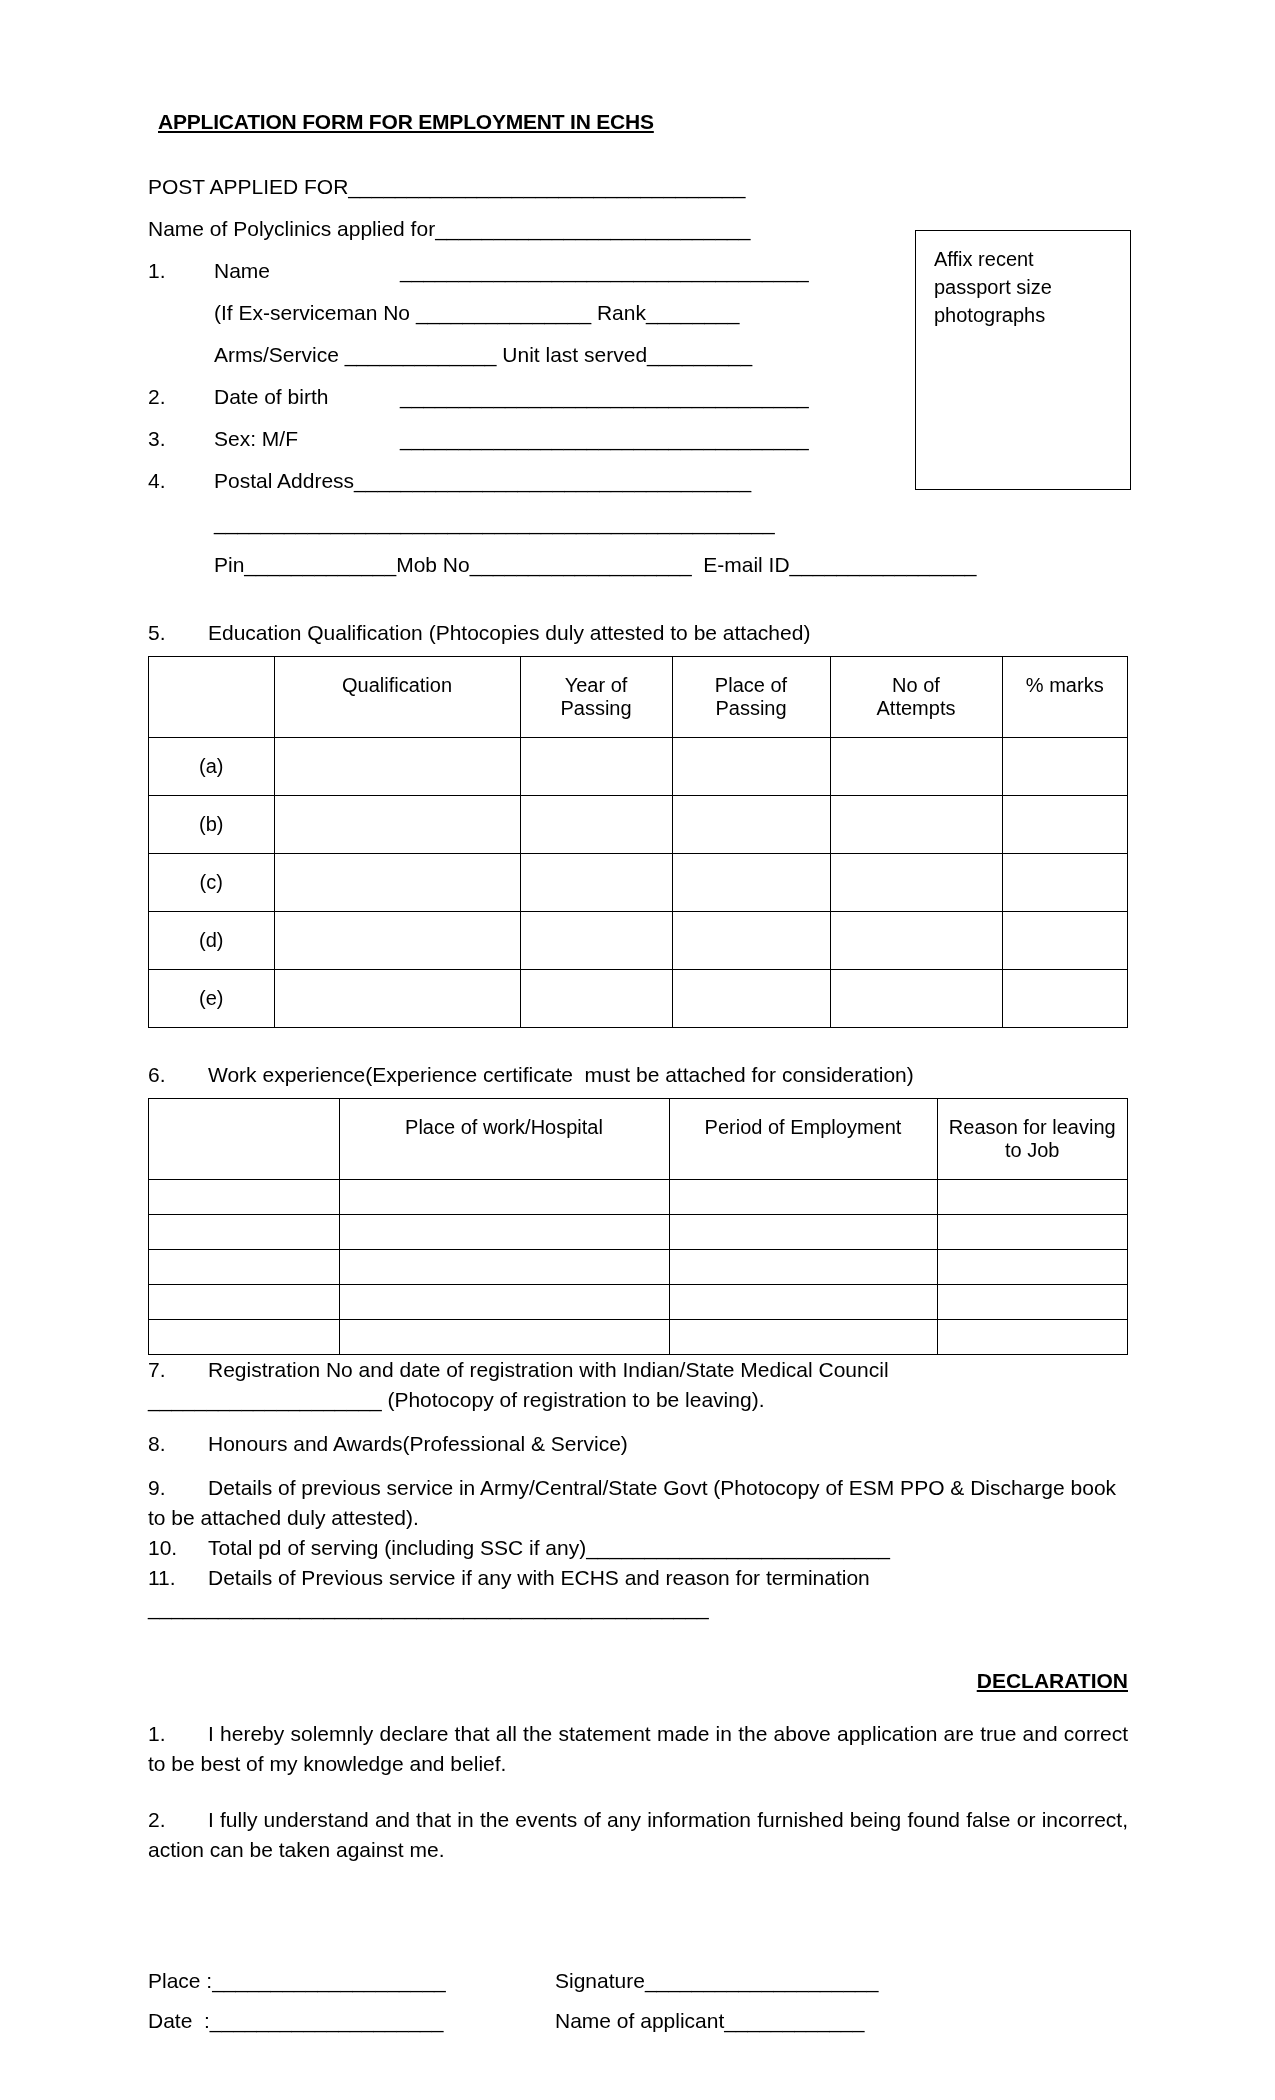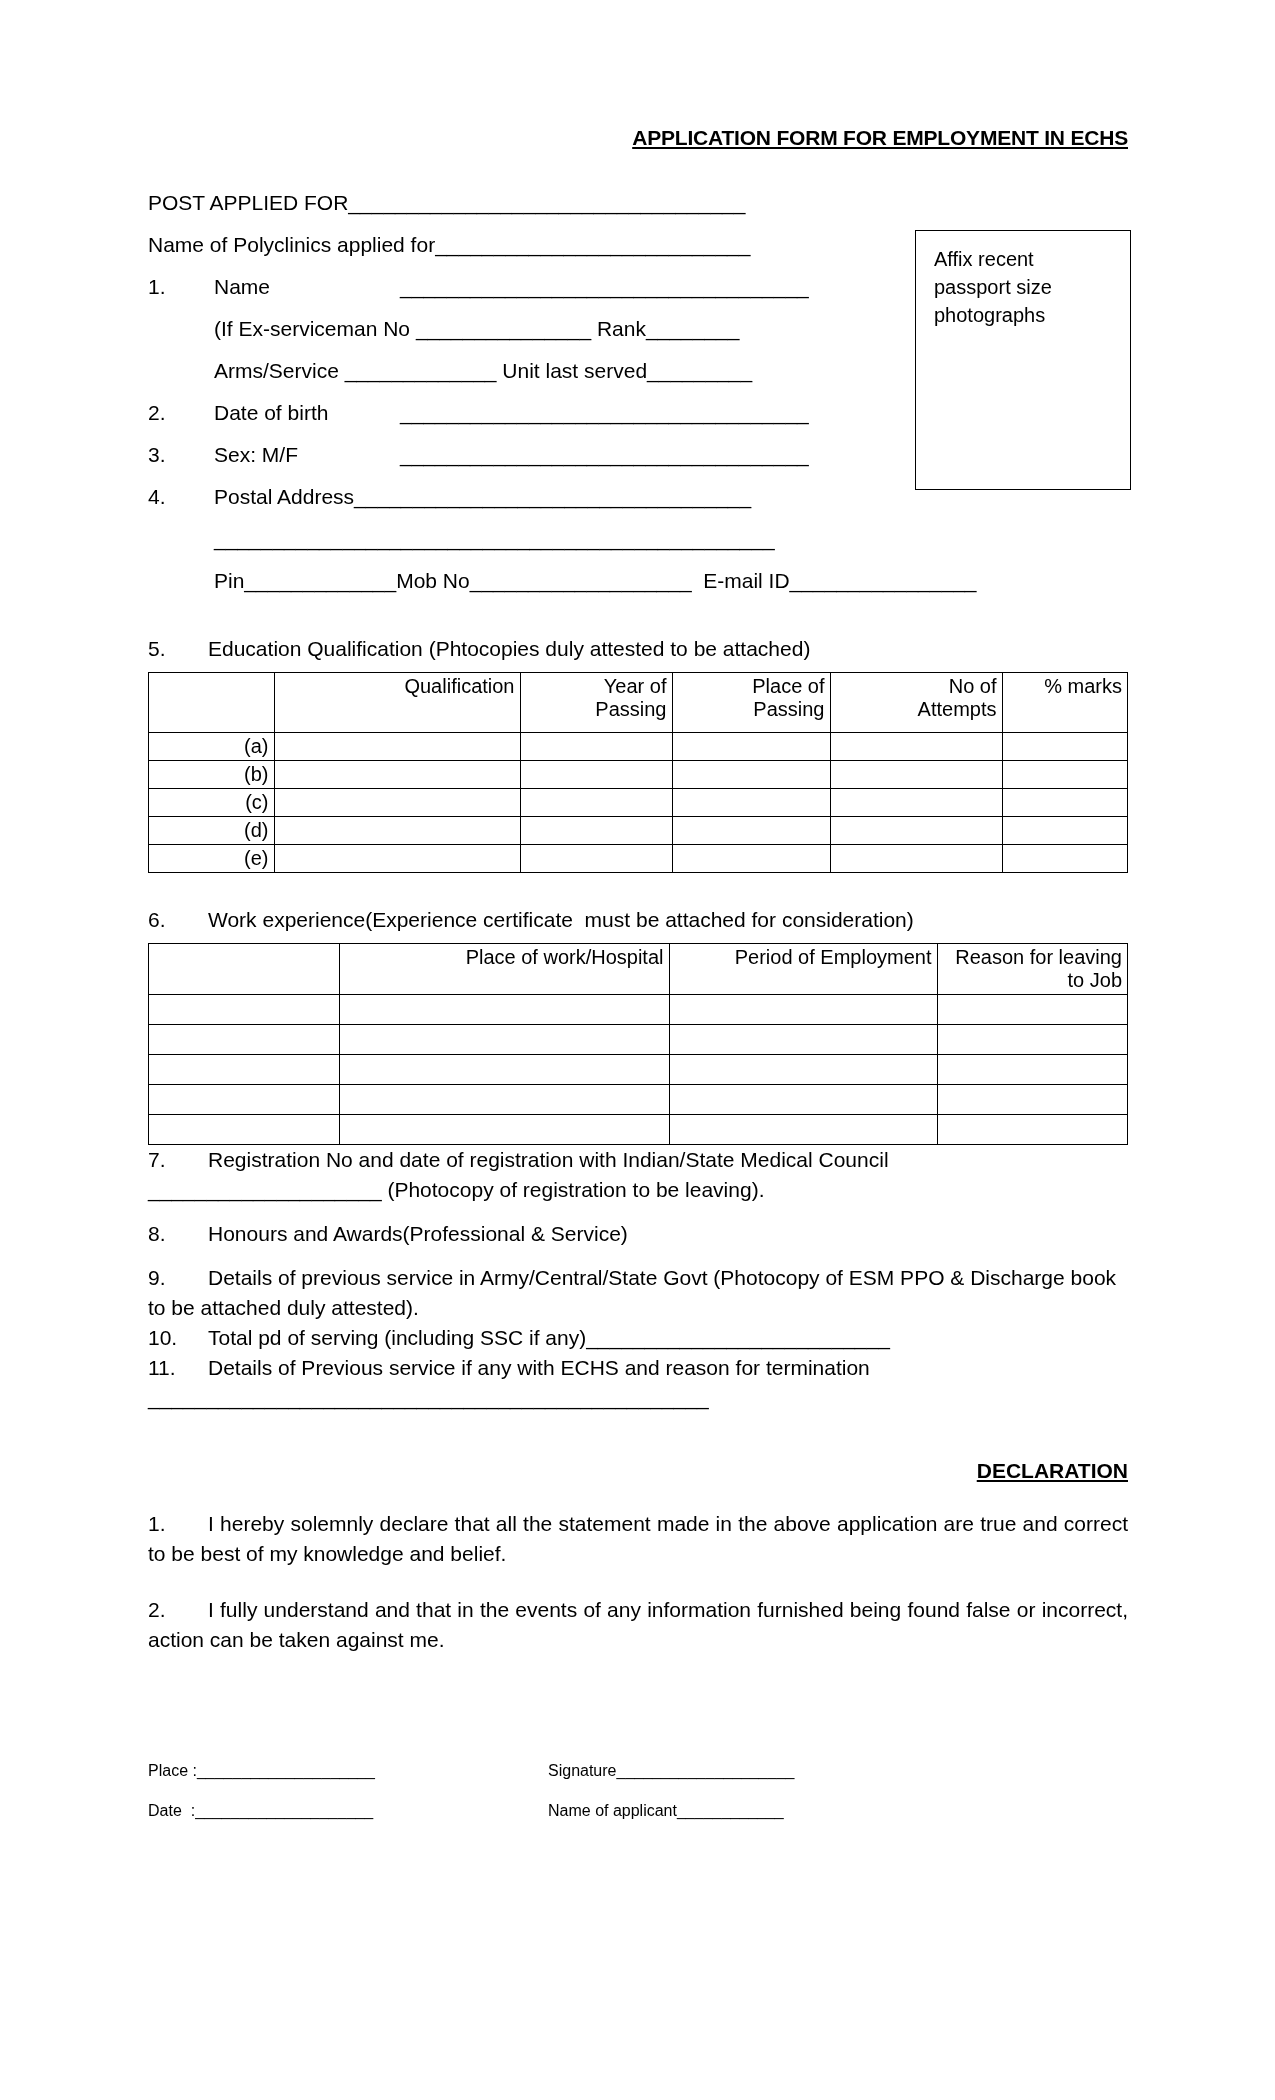--- a/index.html
+++ b/index.html
@@ -22,26 +22,26 @@
     padding: 0;
     box-sizing: border-box;
   }
   .content {
     position: absolute;
     left: 148px;
     top: 110px;
     width: 980px;
   }
   .doc-title {
-    text-align: right;
+    text-align: left;
     font-weight: bold;
     font-size: 21px;
     letter-spacing: -0.2px;
     text-decoration: underline;
-    margin: 16px 0 32px 0;
+    margin: 0 0 32px 0;
     padding-left: 10px;
   }
   .line {
     font-size: 21px;
     line-height: 42px;
     white-space: pre;
     margin: 0;
   }
   .line-wrap {
     font-size: 21px;
@@ -71,23 +71,23 @@
   }
   table.grid {
     border-collapse: collapse;
     width: 100%;
     table-layout: fixed;
     font-size: 20px;
     margin-top: 2px;
   }
   table.grid td, table.grid th {
     border: 1.2px solid #000;
-    padding: 2px 5px;
+    padding: 17px 5px;
     vertical-align: top;
-    text-align: right;
+    text-align: center;
     font-weight: normal;
     height: 28px;
     box-sizing: border-box;
   }
   table.edu th.hcell {
     height: 60px;
   }
   table.edu td.rowlbl {
     width: 62px;
   }
@@ -110,22 +110,23 @@
     text-decoration: underline;
     margin: 0;
     padding-left: 10px;
   }
   .gap-sm { height: 14px; }
   .gap-md { height: 26px; }
   .gap-lg { height: 46px; }
   .gap-xl { height: 96px; }
   .sign-row {
     display: flex;
-    font-size: 16px;
+    font-size: 21px;
     line-height: 40px;
+    gap: 7px;
   }
   .sign-left { width: 400px; white-space: pre; }
   .sign-right { white-space: pre; }
 </style>
 </head>
 <body>
 
 <div class="page">
 
   <div class="photo-box">

